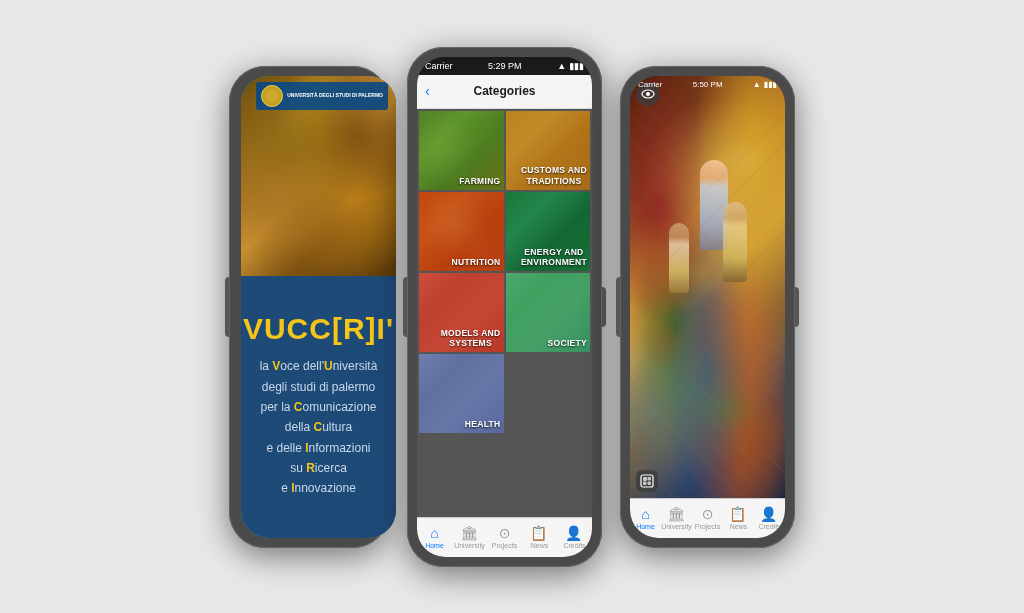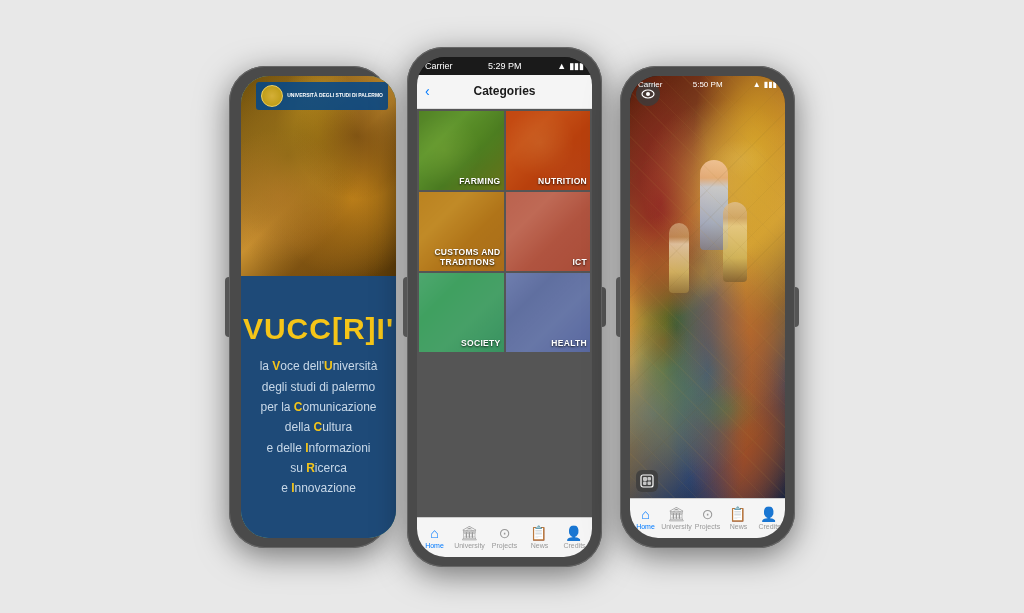--- a/index.html
+++ b/index.html
@@ -604,41 +604,46 @@
         </div>
 
         <div class="categories-grid">
 
           <div class="cat-cell cat-farming">
             <div class="cat-bg"></div>
             <div class="cat-overlay"></div>
             <span class="cat-label">FARMING</span>
           </div>
 
+          <div class="cat-cell cat-customs">
+            <div class="cat-bg"></div>
+            <div class="cat-overlay"></div>
+            <span class="cat-label">CUSTOMS AND<br>TRADITIONS</span>
+          </div>
+
           <div class="cat-cell cat-nutrition">
             <div class="cat-bg"></div>
             <div class="cat-overlay"></div>
             <span class="cat-label">NUTRITION</span>
           </div>
 
-          <div class="cat-cell cat-customs">
+          <div class="cat-cell cat-energy">
             <div class="cat-bg"></div>
             <div class="cat-overlay"></div>
-            <span class="cat-label">CUSTOMS AND<br>TRADITIONS</span>
-          </div>
-
-
-          <div class="cat-cell cat-ict">
+            <span class="cat-label">ENERGY AND<br>ENVIRONMENT</span>
+          </div>
+
+
+
+
+          <div class="cat-cell cat-models">
             <div class="cat-bg"></div>
             <div class="cat-overlay"></div>
-            <span class="cat-label">ICT</span>
-          </div>
-
-
-
+            <span class="cat-label">MODELS AND<br>SYSTEMS</span>
+          </div>
 
           <div class="cat-cell cat-society">
             <div class="cat-bg"></div>
             <div class="cat-overlay"></div>
             <span class="cat-label">SOCIETY</span>
           </div>
 
           <div class="cat-cell cat-health">
             <div class="cat-bg"></div>
             <div class="cat-overlay"></div>

